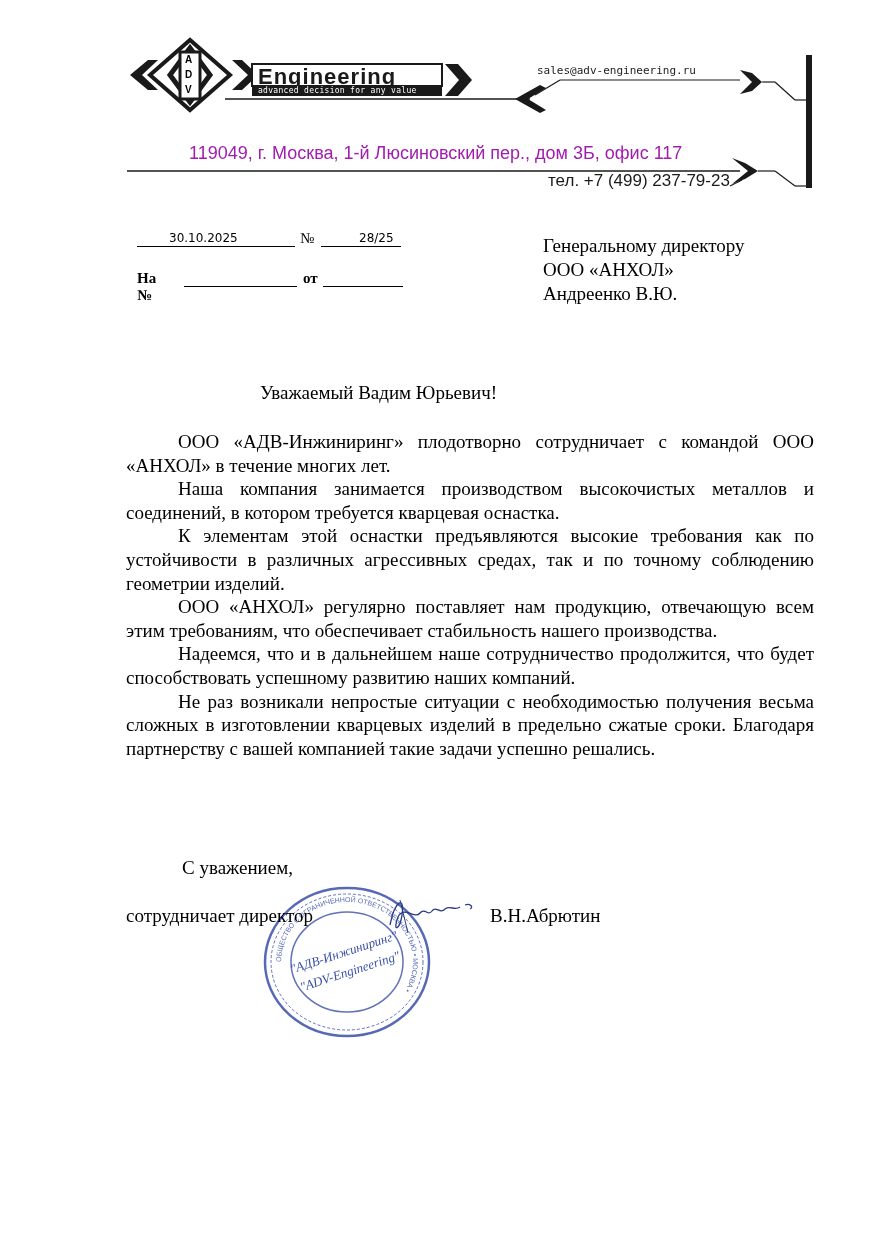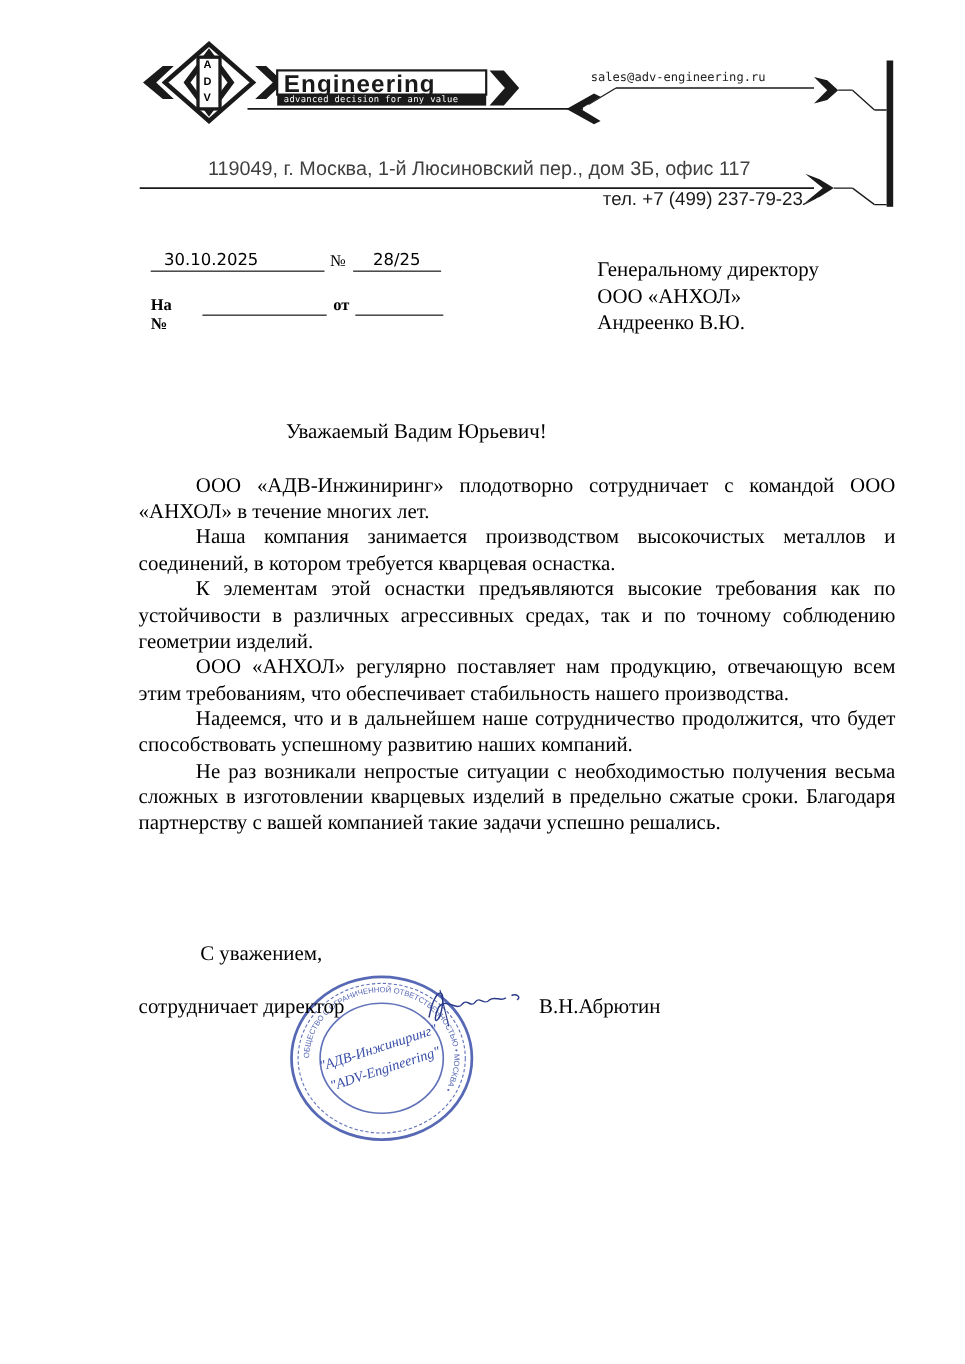--- a/index.html
+++ b/index.html
@@ -3,27 +3,27 @@
 <meta charset="utf-8">
 <style>
   html, body { margin: 0; padding: 0; background: #ffffff; }
   body { width: 877px; height: 1240px; position: relative; overflow: hidden; font-family: "Liberation Serif", serif; color: #000; }
 
   .letterhead { position: absolute; left: 0; top: 0; width: 877px; height: 200px; }
   .lh-svg { position: absolute; left: 0; top: 0; }
   .brand-name { position: absolute; left: 258px; top: 64px; font-family: "Liberation Sans", sans-serif; font-weight: bold; font-size: 22px; letter-spacing: 1px; color: #1a1a1a; }
   .brand-tagline { position: absolute; left: 258px; top: 86px; font-family: "DejaVu Sans Mono", monospace; font-size: 8px; color: #fff; letter-spacing: 0.3px; }
   .email { position: absolute; left: 537px; top: 64px; font-family: "DejaVu Sans Mono", monospace; font-size: 11px; color: #222; }
-  .address { position: absolute; left: 189px; top: 143px; font-family: "Liberation Sans", sans-serif; font-size: 18px; color: #404040; }
+  .address { position: absolute; left: 189px; top: 143px; font-family: "Liberation Sans", sans-serif; font-size: 18px; color: #a21caf; }
   .phone { position: absolute; left: 548px; top: 171px; font-family: "Liberation Sans", sans-serif; font-size: 17px; color: #1a1a1a; }
 
   .reg-block { position: absolute; left: 137px; top: 228px; font-size: 14px; }
   .reg-row { position: relative; height: 40px; }
   .field { position: absolute; border-bottom: 1px solid #000; height: 18px; }
-  .field span { position: absolute; bottom: 1px; font-family: "DejaVu Sans", sans-serif; font-size: 15px; font-weight: normal; }
+  .field span { position: absolute; bottom: 1px; font-family: "DejaVu Sans", sans-serif; font-size: 12px; font-weight: normal; margin-left: 20px; }
   .lbl { position: absolute; top: 2px; font-size: 15px; }
   .lbl-bold { font-weight: bold; }
 
   .addressee { position: absolute; left: 543px; top: 234px; font-size: 19px; line-height: 24px; }
 
   .salutation { position: absolute; left: 0; width: 757px; top: 382px; text-align: center; font-size: 19px; }
 
   .body-text { position: absolute; left: 126px; width: 688px; top: 430px; font-size: 19px; line-height: 23.6px; text-align: justify; }
   .body-text p { margin: 0; text-indent: 52px; }
 

